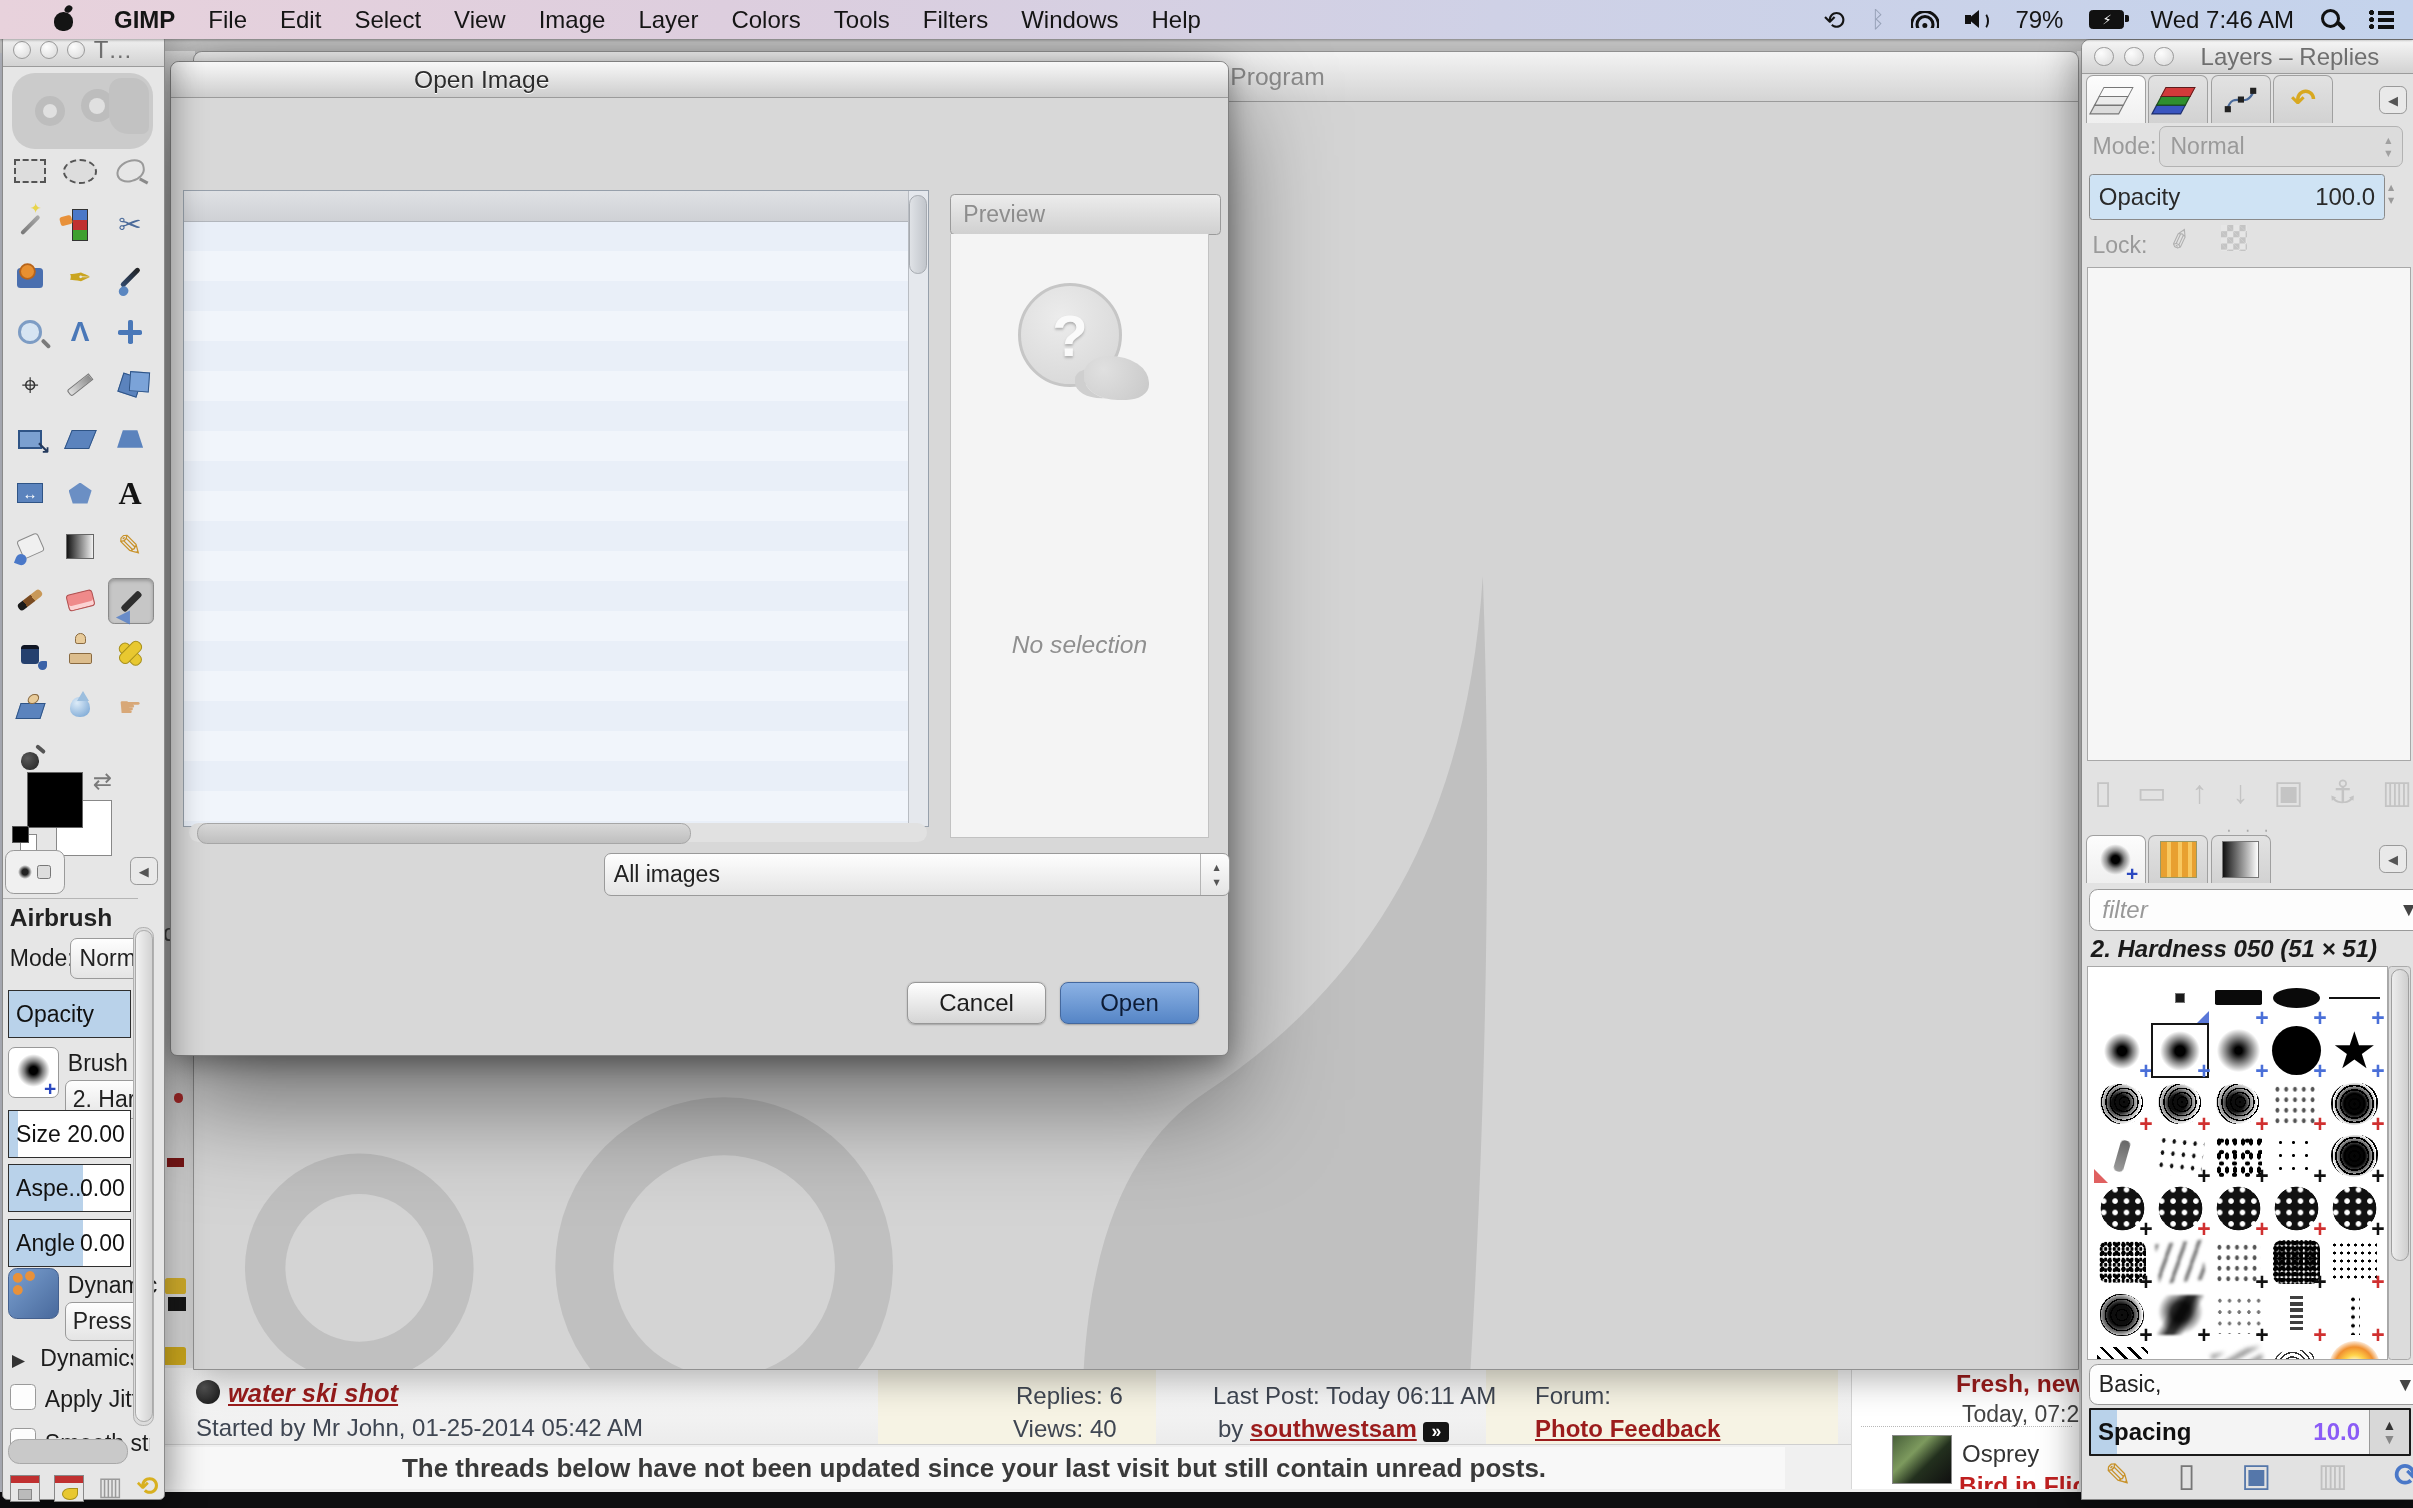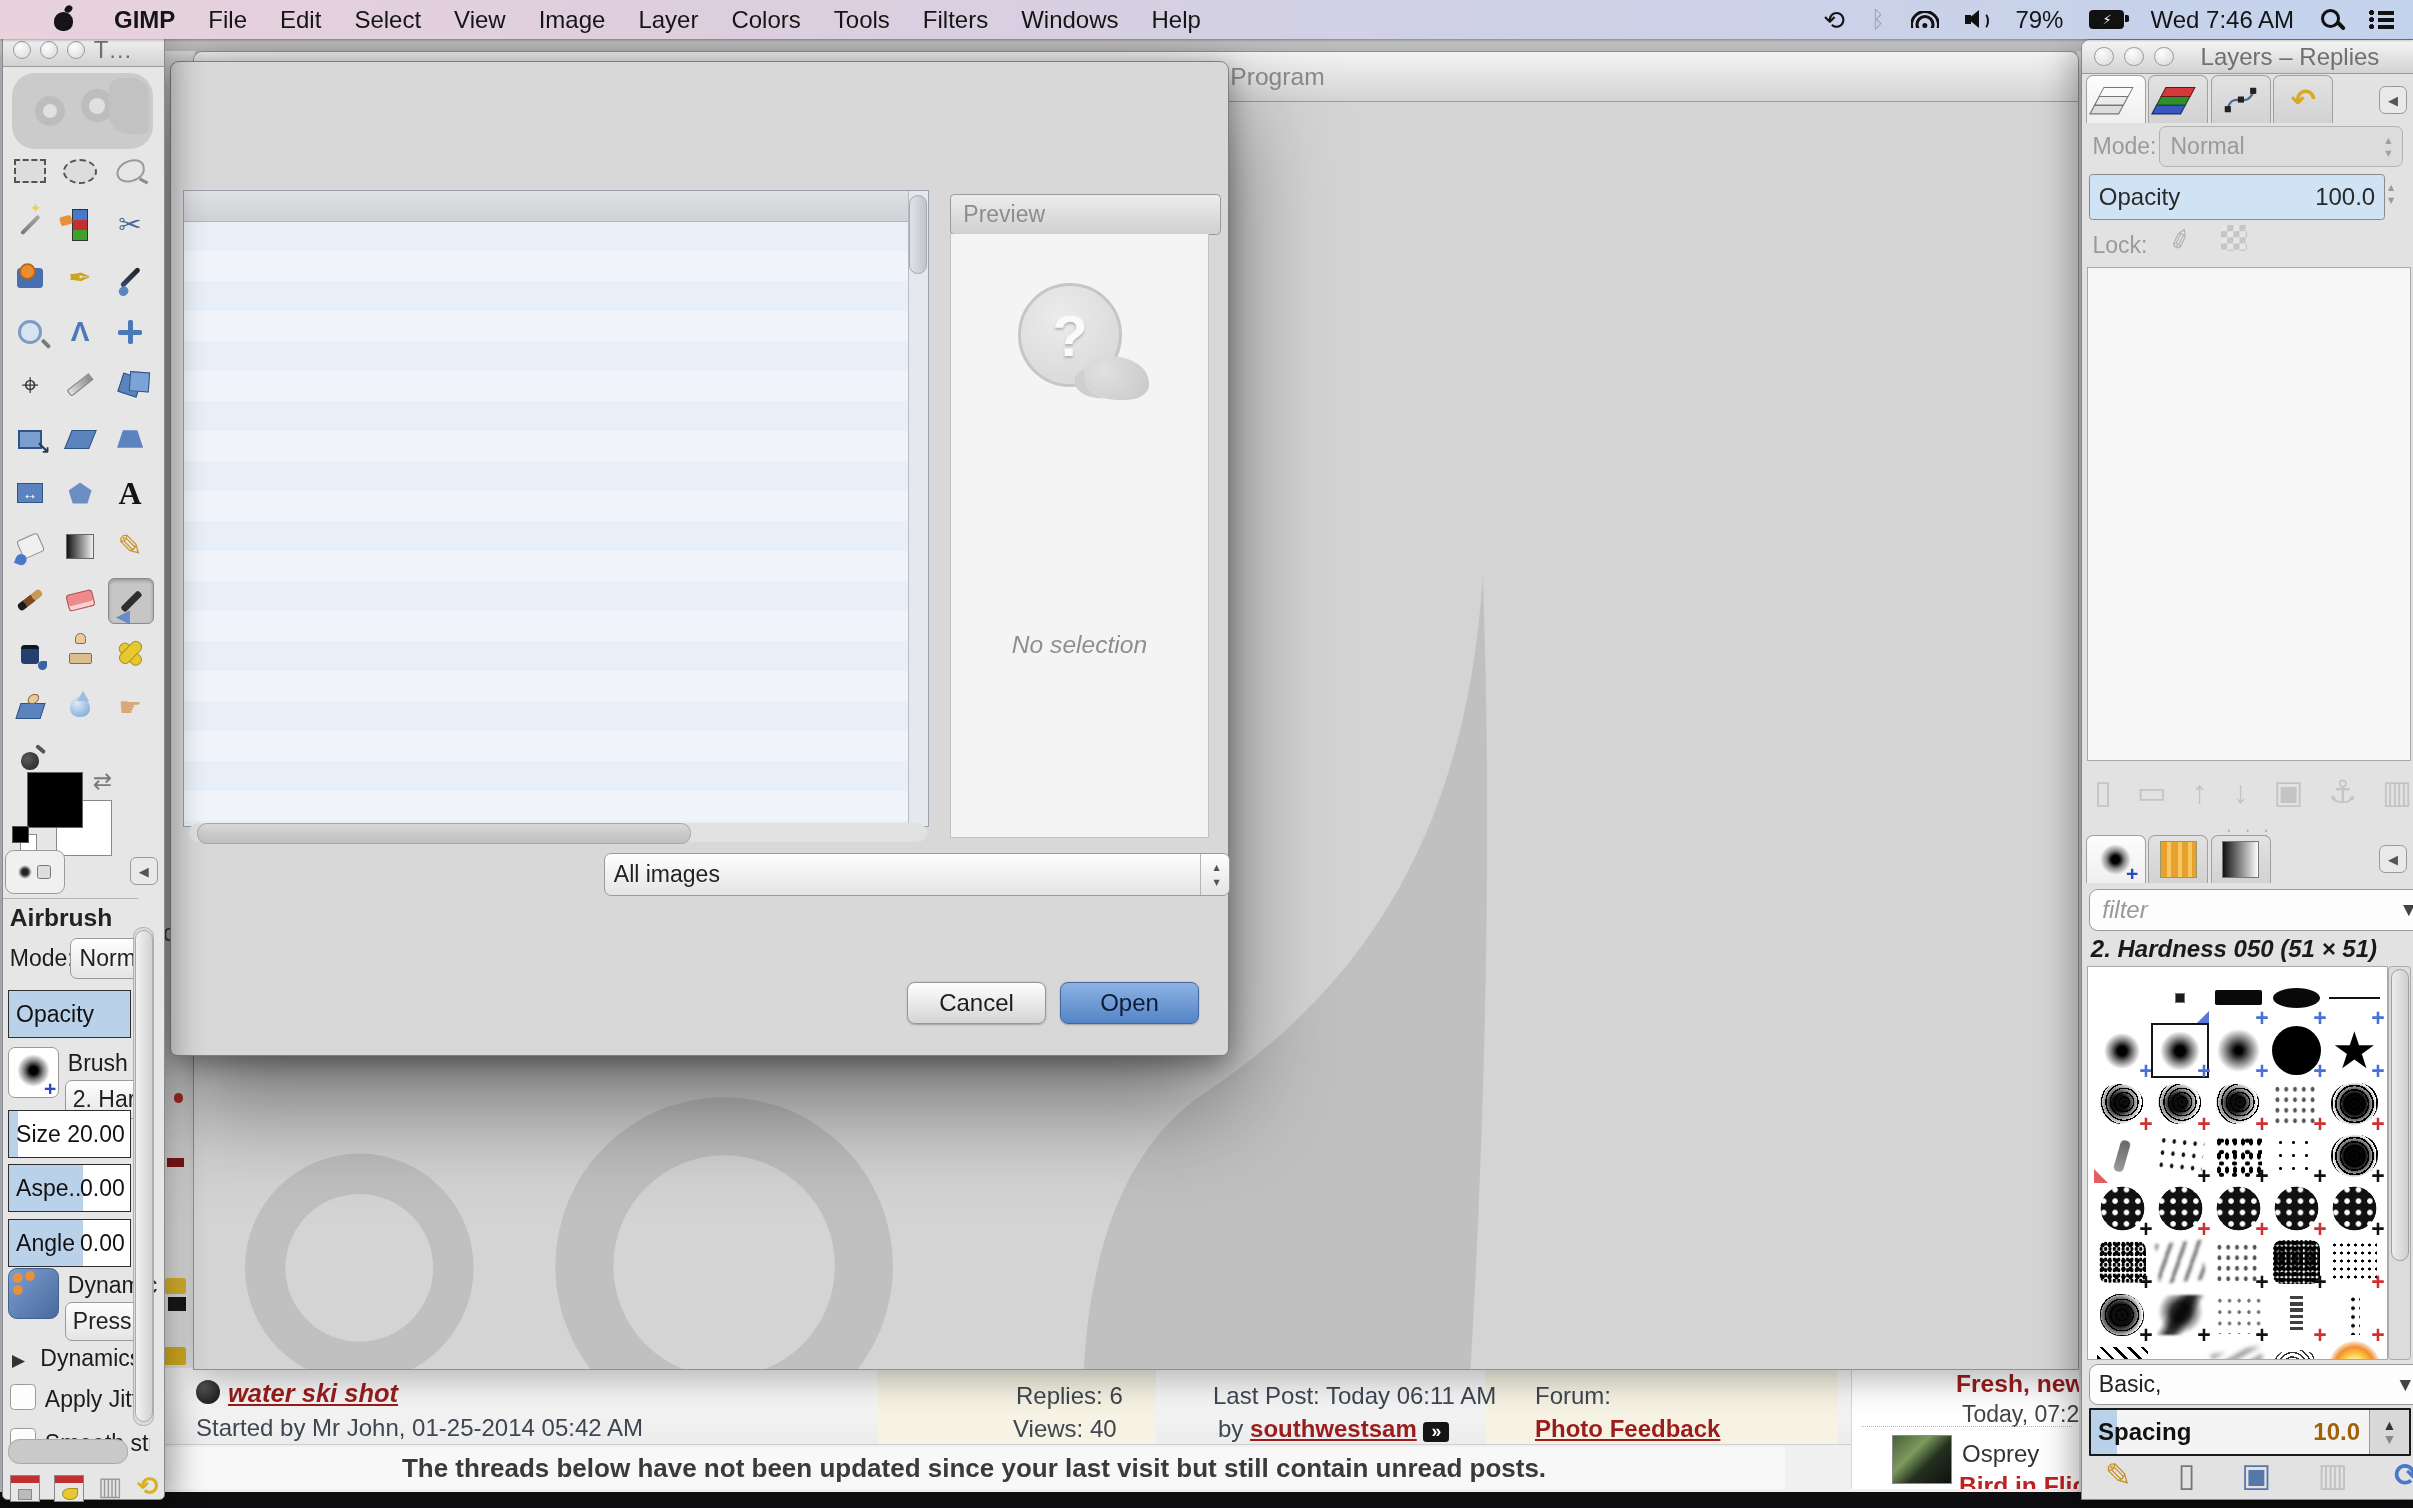--- a/index.html
+++ b/index.html
@@ -262,21 +262,21 @@
   .bi-dots-column{width:11.4px;height:40px;background-image:radial-gradient(#000 1.5px,transparent 2px);background-size:8px 8.8px;}
   .bi-hatch{width:51px;height:39px;background:repeating-linear-gradient(45deg,#000 0 2.6px,transparent 2.6px 9.7px);}
   .bi-smear-soft{width:51px;height:33px;background:repeating-linear-gradient(160deg,rgba(110,110,110,.7) 0 5.3px,transparent 5.3px 12.3px);filter:blur(1.9px);transform:rotate(-10deg);}
   .bi-scribble{width:44px;height:33px;border-radius:40%;background:repeating-radial-gradient(circle at 42% 50%,rgba(0,0,0,.8) 0 1.4px,transparent 1.4px 4.4px);filter:blur(0.4px);}
   .bi-glow-orange{width:51px;height:51px;border-radius:50%;background:radial-gradient(circle,#fff8c8 0 16%,#ffd24a 32%,#f09030 54%,rgba(240,144,48,0) 74%);}
   .bi-blank{width:8.8px;height:8.8px;}
   
   #spacing-slider{position:absolute;left:7px;top:1368px;width:318px;height:44px;border:2.6px solid #1a1a1a;background:#f4f4f4;border-radius:1px;font-weight:bold;}
   #spacing-slider .fill{position:absolute;left:0;top:0;bottom:0;width:26px;background:#b9d2ea;}
   #spacing-slider .lab{position:absolute;left:7px;top:50%;transform:translateY(-50%);font-size:24px;color:#111;}
-  #spacing-slider .val{position:absolute;right:49px;top:50%;transform:translateY(-50%);font-size:24px;color:#a16207;}
+  #spacing-slider .val{position:absolute;right:49px;top:50%;transform:translateY(-50%);font-size:24px;color:#8b5cf6;}
   #spacing-slider .spincol{position:absolute;right:0;top:0;bottom:0;width:39px;background:#d8d8d8;border-left:0.9px solid #9a9a9a;display:flex;flex-direction:column;align-items:center;justify-content:center;line-height:1;font-size:14px;}
   #brush-dock-btns{position:absolute;left:8.8px;top:1413px;width:316px;height:44px;display:flex;align-items:center;justify-content:space-between;padding:0 14px;font-size:32px;}
   
   .ftxt{position:absolute;white-space:nowrap;}
 </style>
 </head>
 <body>
 
 <div class="abs" id="menubar">
   <span id="apple"></span>
@@ -381,20 +381,23 @@
       <path d="M1466,539 C1448,820 1340,1000 1150,1127 C1075,1177 1022,1272 1012,1441 L1452,1441 C1468,1172 1477,840 1466,539 Z" fill="#c0c0c0"></path>
       <circle cx="188" cy="1326" r="130" fill="#c0c0c0"></circle>
       <circle cx="188" cy="1326" r="84" fill="#d4d4d4"></circle>
       <circle cx="603" cy="1324" r="192" fill="#c0c0c0"></circle>
       <circle cx="603" cy="1324" r="126" fill="#d4d4d4"></circle>
     </svg>
   </div>
 </div>
 
 <div id="dialog" class="win">
+  <div class="titlebar">
+    <span id="dlg-title">Open Image</span>
+  </div>
   <div id="file-list">
     <div class="hdr"></div>
     <div class="vtrack">
         <div class="vthumb"></div>
       </div>
   </div>
   <div id="hscroll">
       <i></i>
     </div>
   <div id="preview-hd">Preview</div>

